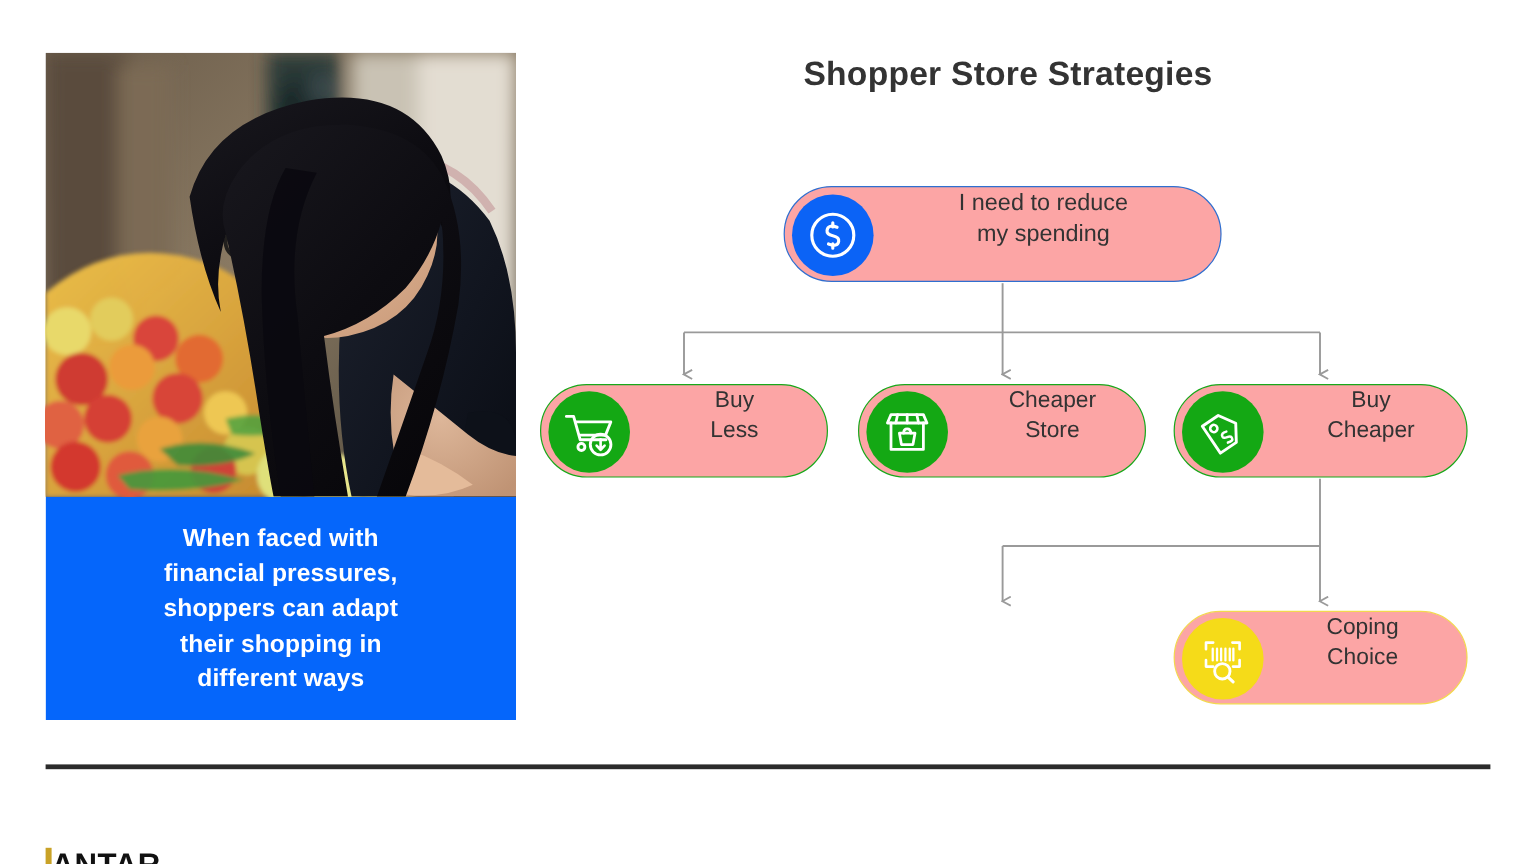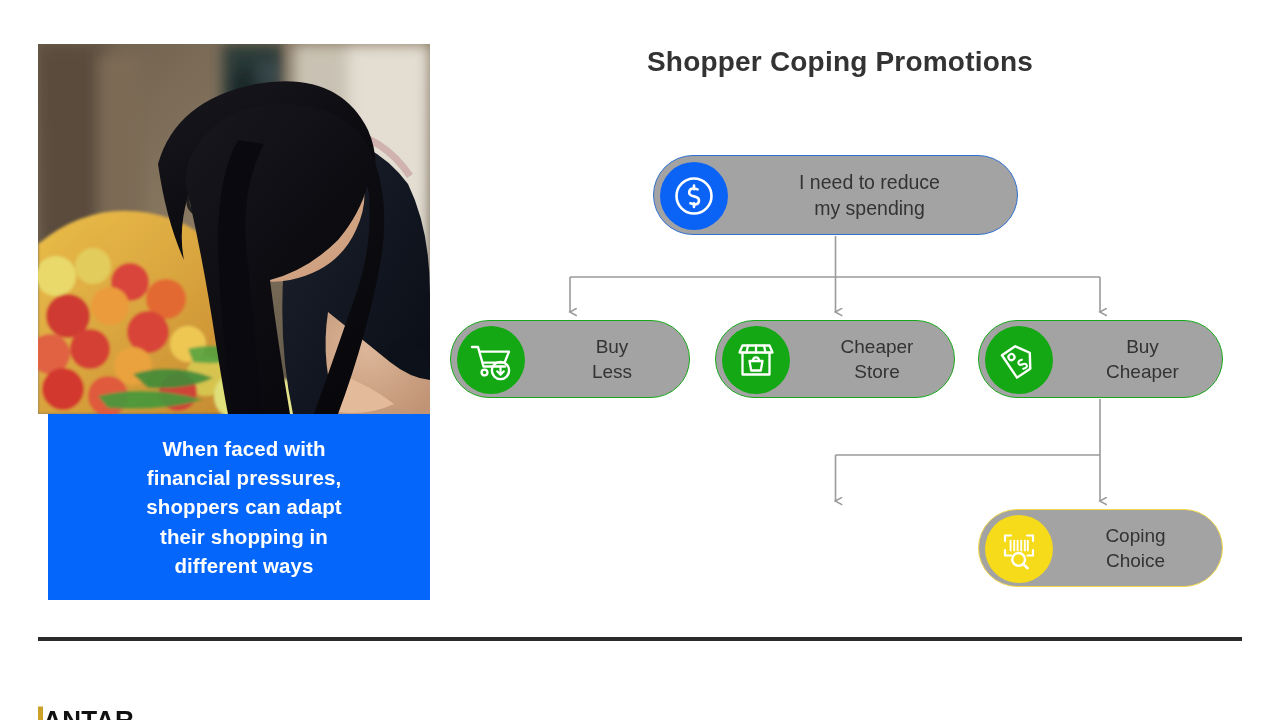--- a/index.html
+++ b/index.html
@@ -16,21 +16,21 @@
     width:392px;height:556px;
     overflow:hidden;
   }
   #photo{
     position:absolute;left:0;top:0;width:392px;height:370px;
     overflow:hidden;background:#3a3026;
   }
   #photo svg{display:block;width:392px;height:370px;}
   #caption-panel{
     position:absolute;left:0;top:370px;width:392px;height:186px;
-    display:flex;align-items:center;justify-content:center;margin-left:10px;
+    display:flex;align-items:center;justify-content:center;
   }
   #caption-text{
     color:#ffffff;
     font-size:20.5px;
     font-weight:bold;
     line-height:1.42;
     text-align:center;
     letter-spacing:.1px;
     padding:0 26px;
     white-space:pre-line;
@@ -41,22 +41,22 @@
     text-align:center;
     font-size:28px;font-weight:bold;color:#333333;
     letter-spacing:.2px;
   }
   
   #diagram{position:absolute;left:0;top:0;width:1280px;height:720px;}
   #connectors{position:absolute;left:0;top:0;width:1280px;height:720px;}
   .node{
     position:absolute;
     box-sizing:border-box;
-    background:#a3a3a3;
-    display:flex;align-items:center;
+    background:#fca5a5;
+    display:flex;align-items:flex-start;
     border-radius:999px;
   }
   .node .badge{
     position:absolute;
     border-radius:50%;
     display:flex;align-items:center;justify-content:center;
   }
   .node .node-label{
     font-size:19px;color:#333333;line-height:1.34;
     white-space:pre-line;text-align:center;
@@ -197,21 +197,21 @@
 
   <div id="caption-panel" style="background:#0566FB;">
     <div id="caption-text">When faced with
 financial pressures,
 shoppers can adapt
 their shopping in
 different ways</div>
   </div>
 </div>
 
-<div id="slide-title">Shopper Coping Promotions</div>
+<div id="slide-title">Shopper Store Strategies</div>
 
 <div id="diagram">
 
   <svg id="connectors" viewBox="0 0 1280 720" aria-hidden="true">
     <defs>
       <marker id="arrow" markerWidth="9" markerHeight="9" refX="4.2" refY="7.4" orient="auto" markerUnits="userSpaceOnUse">
         <path d="M0.4 0.6 L4.2 7.6 L8.0 0.6" fill="none" stroke="#9a9a9a" stroke-width="1.5"></path>
       </marker>
     </defs>
     <g stroke="#9a9a9a" stroke-width="1.6" fill="none">

